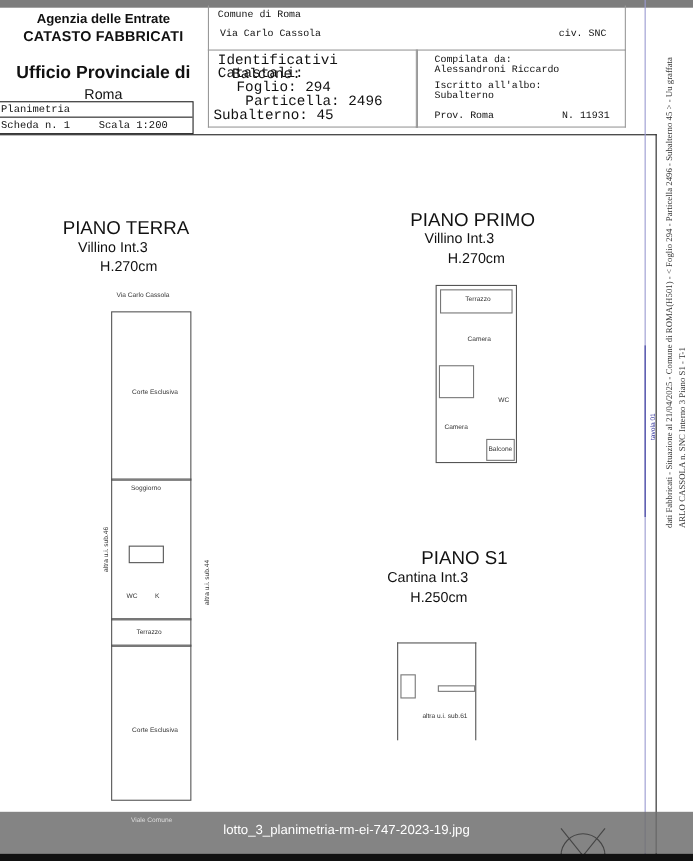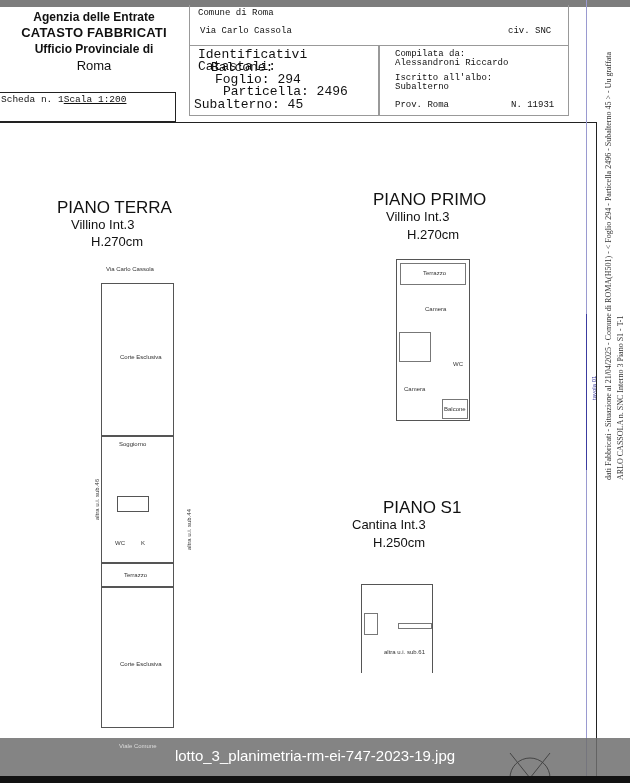--- a/index.html
+++ b/index.html
@@ -2,58 +2,59 @@
 <html><head>
 <meta charset="utf-8">
 <style>
   html,body{margin:0;padding:0;}
   body{width:630px;height:783px;position:relative;overflow:hidden;background:#fff;font-family:"Liberation Sans",sans-serif;color:#111;}
   .topbar{position:absolute;left:0;top:0;width:630px;height:7px;background:#7d7d7d;}
   .mono{font-family:"Liberation Mono","DejaVu Sans Mono",monospace;}
   .hdr-left{position:absolute;left:0;top:7px;width:188px;height:85px;text-align:center;}
   .hdr-left .l1{font-weight:bold;font-size:12px;margin-top:3px;}
   .hdr-left .l2{font-weight:bold;font-size:13px;margin-top:1px;letter-spacing:0.2px;}
-  .hdr-left .l3{font-weight:bold;font-size:12px;margin-top:2px;}
+  .hdr-left .l3{font-weight:bold;font-size:16px;margin-top:18px;}
   .hdr-left .l4{font-size:13px;margin-top:2px;}
   .plan-box{position:absolute;left:-2px;top:92px;width:176px;height:28px;border:1px solid #222;font-size:9.5px;}
   .plan-box .r1{height:13px;border-bottom:1px solid #222;padding-left:2px;line-height:13px;}
   .plan-box .r2{height:14px;line-height:14px;padding-left:2px;display:flex;}
-  .plan-box .r2 span:last-child{text-decoration:underline;}
+  .plan-box .r2 span:last-child{margin-left:26px;}
   .hdr-mid{position:absolute;left:189px;top:5px;width:378px;height:40px;border-left:1px solid #999;border-right:1px solid #999;border-bottom:1px solid #999;font-size:9px;}
   .hdr-mid .comune{position:absolute;left:8px;top:3px;}
   .hdr-mid .via{position:absolute;left:10px;top:21px;}
   .hdr-mid .civ{position:absolute;left:318px;top:21px;}
   .ident{position:absolute;left:189px;top:45px;width:189px;height:70px;border:1px solid #999;border-top:none;font-size:13px;line-height:12px;}
   .comp{position:absolute;left:378px;top:45px;width:189px;height:70px;border:1px solid #999;border-top:none;border-left:1px solid #999;font-size:9px;line-height:10px;}
   .frame{position:absolute;left:0;top:122px;width:596px;height:680px;border:1px solid #222;border-left:none;}
   .vline{position:absolute;left:586px;top:0;width:1px;height:783px;background:#9a9ad0;}
   .title{position:absolute;font-size:17px;line-height:18px;}
   .sub{position:absolute;font-size:13px;line-height:14px;}
   .tiny{position:absolute;font-size:6px;color:#333;white-space:nowrap;}
   .room{position:absolute;border:1px solid #555;}
   .side-text{position:absolute;left:594px;top:300px;width:30px;height:483px;}
   .side-text span{position:absolute;font-family:"Liberation Serif",serif;font-size:8px;color:#333;white-space:nowrap;transform-origin:left top;transform:rotate(-90deg);}
   .caption{position:absolute;left:0;top:738px;width:630px;height:38px;background:rgba(110,110,110,0.85);}
-  .caption .name{position:absolute;left:0;width:630px;top:9px;text-align:center;color:#fff;font-size:15px;}
+  .caption .name{position:absolute;left:0;width:630px;top:9px;text-align:center;color:#fff;font-size:12px;}
   .bottombar{position:absolute;left:0;top:776px;width:630px;height:7px;background:#111;}
   .blue{position:absolute;background:#3c3ca0;}
 </style>
 </head>
 <body>
 
 <div class="topbar"></div>
 
 <div class="hdr-left">
   <div class="l1">Agenzia delle Entrate</div>
   <div class="l2">CATASTO FABBRICATI</div>
   <div class="l3">Ufficio Provinciale di</div>
   <div class="l4">Roma</div>
 </div>
 
 <div class="plan-box mono">
+  <div class="r1">Planimetria</div>
   <div class="r2">
     <span>Scheda n. 1</span>
     <span>Scala 1:200</span>
   </div>
 </div>
 
 <div class="hdr-mid mono">
   <span class="comune">Comune di Roma</span>
   <span class="via">Via Carlo Cassola</span>
   <span class="civ">civ. SNC</span>

